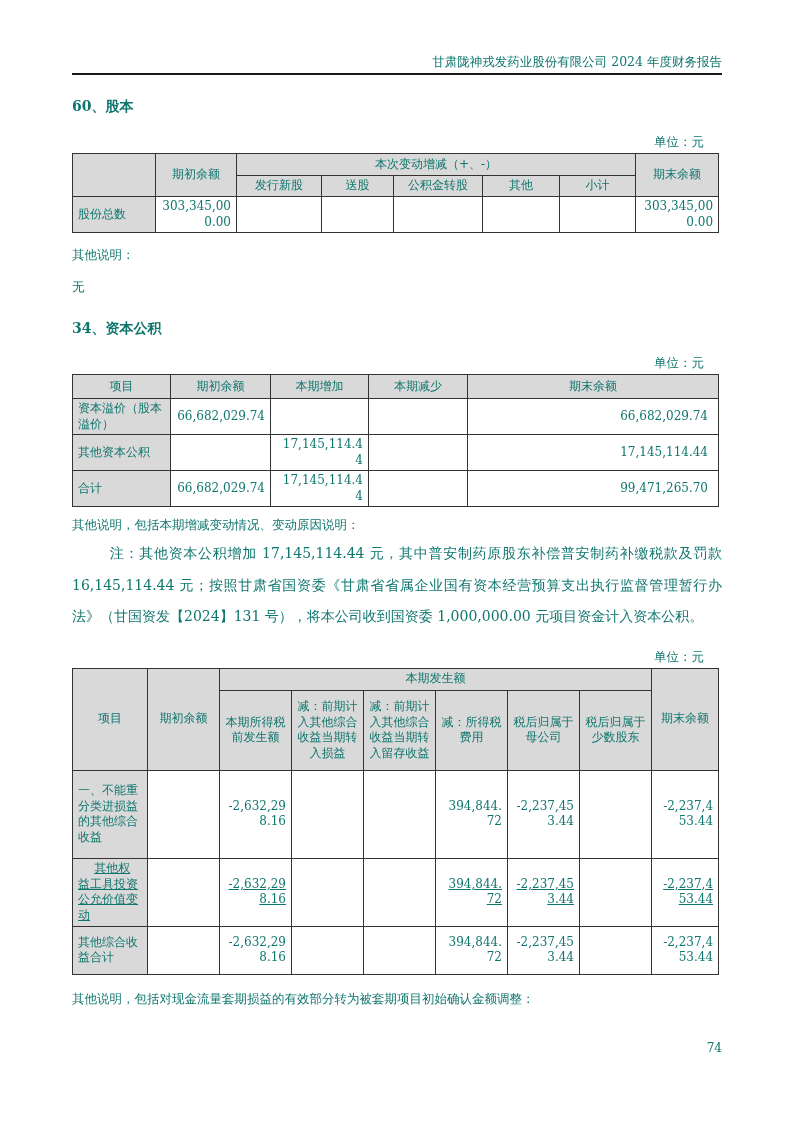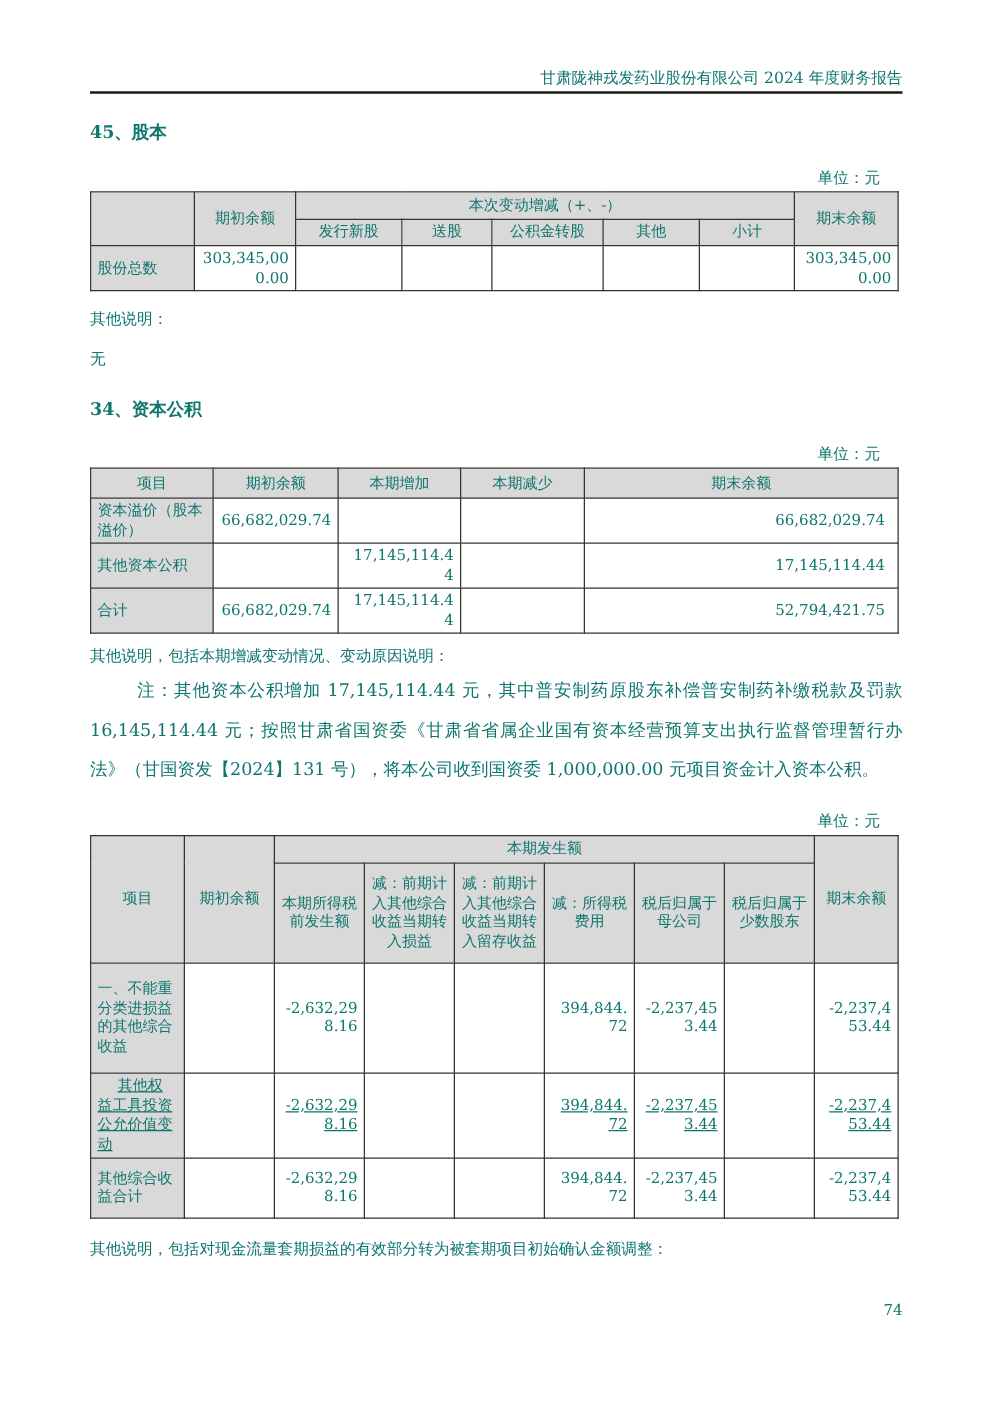--- a/index.html
+++ b/index.html
@@ -89,21 +89,21 @@
 </style>
 </head>
 <body>
 
 <div class="page">
 
   <div class="page-header">
     <span>甘肃陇神戎发药业股份有限公司 2024 年度财务报告</span>
   </div>
 
-  <h2 class="sec-title">45、股本</h2>
+  <h2 class="sec-title">60、股本</h2>
   <div class="unit-label">单位：元</div>
 
   <table class="fin t1">
     <colgroup>
       <col style="width:83px">
         <col style="width:81px">
         <col style="width:85px">
         <col style="width:72px">
       <col style="width:89px">
         <col style="width:77px">
@@ -171,21 +171,21 @@
       <td class="num"></td>
       <td class="num">17,145,114.44</td>
       <td class="num"></td>
       <td class="num" style="padding-right:10px">17,145,114.44</td>
     </tr>
     <tr>
       <td class="lbl">合计</td>
       <td class="num">66,682,029.74</td>
       <td class="num">17,145,114.44</td>
       <td class="num"></td>
-      <td class="num" style="padding-right:10px">52,794,421.75</td>
+      <td class="num" style="padding-right:10px">99,471,265.70</td>
     </tr>
   </tbody>
     </table>
 
   <p class="body-text" style="margin-top:10px">其他说明，包括本期增减变动情况、变动原因说明：</p>
   <p class="note-para">注：其他资本公积增加 17,145,114.44 元，其中普安制药原股东补偿普安制药补缴税款及罚款 16,145,114.44 元；按照甘肃省国资委《甘肃省省属企业国有资本经营预算支出执行监督管理暂行办法》（甘国资发【2024】131 号），将本公司收到国资委 1,000,000.00 元项目资金计入资本公积。</p>
 
   <div class="unit-label" style="margin-top:16px">单位：元</div>
 
   <table class="fin t3">

